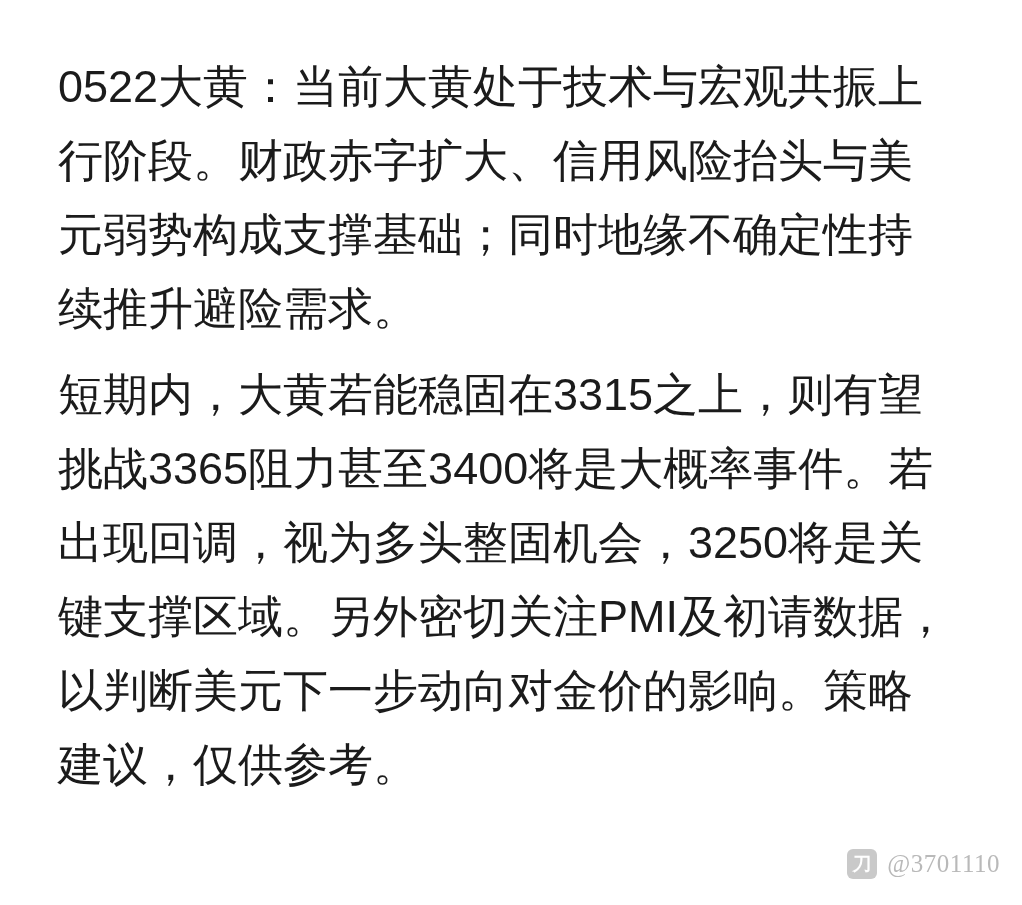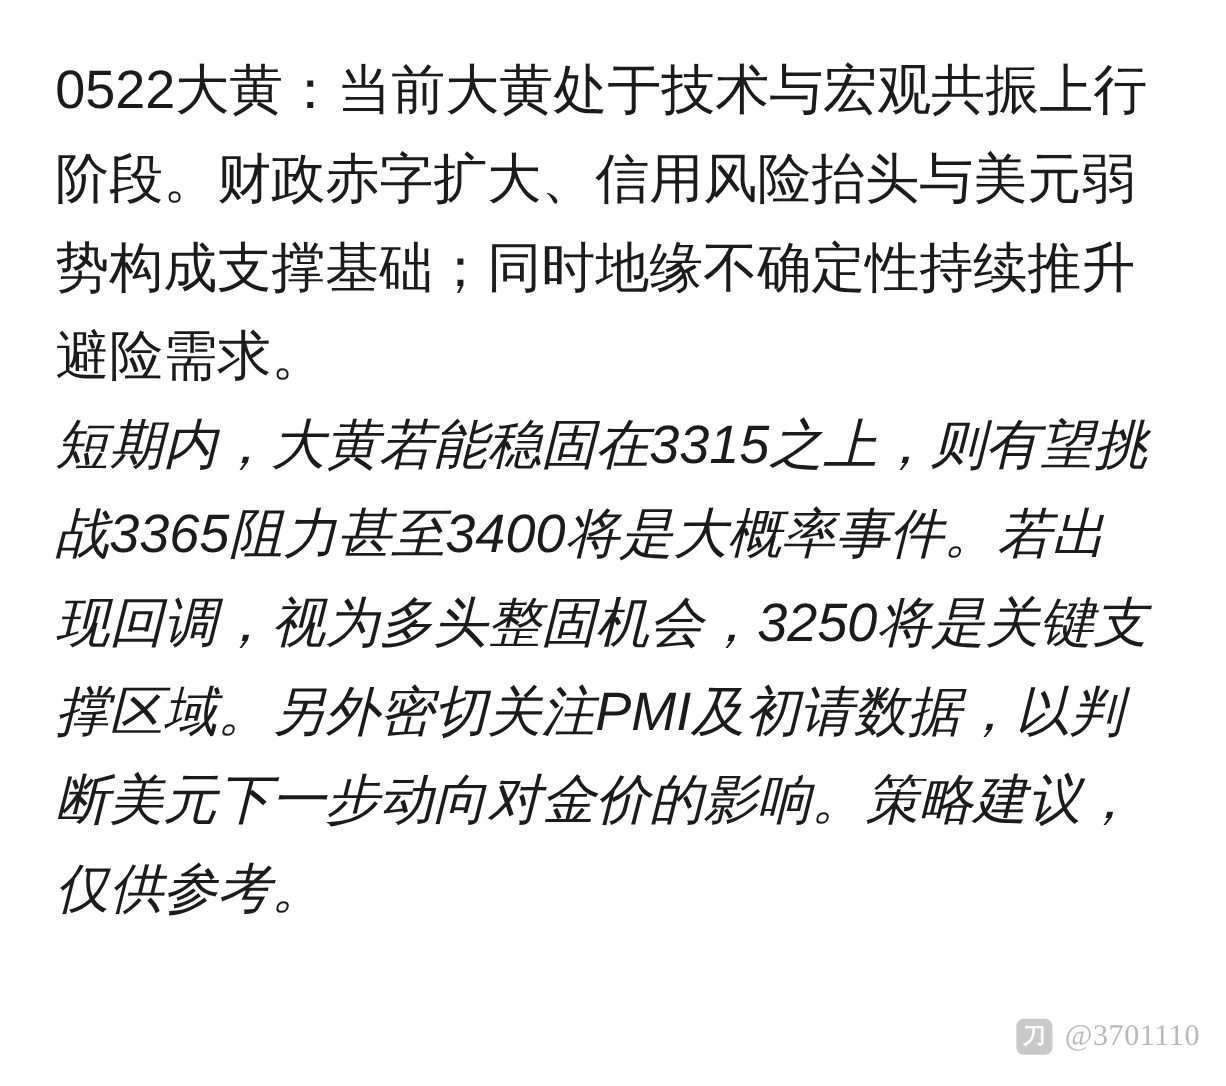--- a/index.html
+++ b/index.html
@@ -23,26 +23,25 @@
   }
   .body-text {
     font-size: 45px;
     line-height: 74px;
     color: #1b1b1b;
     letter-spacing: 0px;
     font-weight: 400;
     text-align: left;
   }
   .para {
-    margin: 0;
+    margin: 12px;
     text-indent: 0;
   }
   .para + .para {
     margin-top: 0;
-    font-style: italic;
   }
   .watermark {
     position: absolute;
     right: 22px;
     bottom: 26px;
     display: flex;
     align-items: center;
     gap: 10px;
     color: #b9b9b9;
     font-size: 25px;

